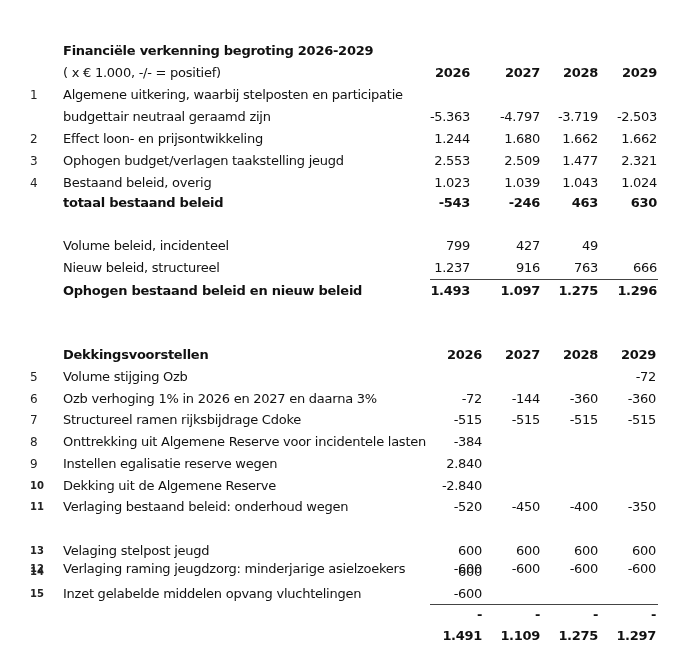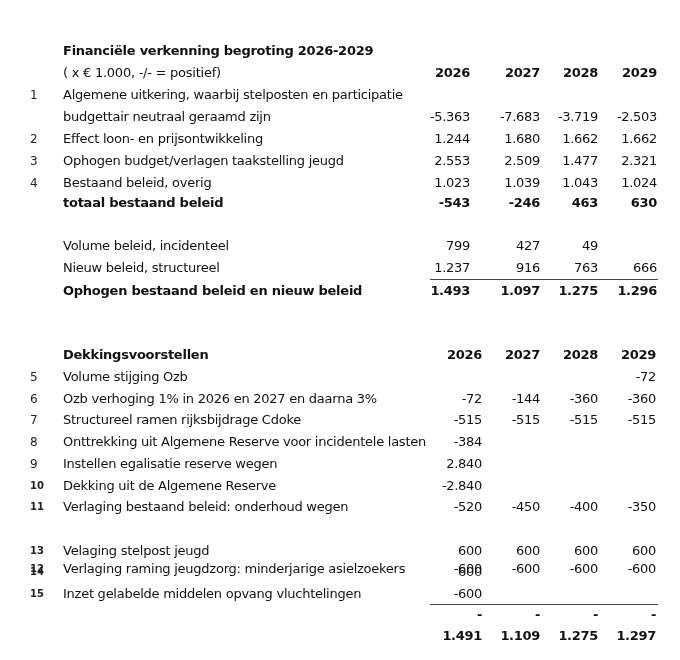--- a/index.html
+++ b/index.html
@@ -36,21 +36,21 @@
     <span class="val c3 bold">2029</span>
   </div>
 
   <div class="row" style="top:84px;">
     <span class="num">1</span>
     <span class="label">Algemene uitkering, waarbij stelposten en participatie</span>
   </div>
   <div class="row" style="top:106px;">
     <span class="label">budgettair neutraal geraamd zijn</span>
     <span class="val c0">-5.363</span>
-    <span class="val c1">-7.683</span>
+    <span class="val c1">-4.797</span>
     <span class="val c2">-3.719</span>
     <span class="val c3">-2.503</span>
   </div>
   <div class="row" style="top:128px;">
     <span class="num">2</span>
     <span class="label">Effect loon- en prijsontwikkeling</span>
     <span class="val c0">1.244</span>
     <span class="val c1">1.680</span>
     <span class="val c2">1.662</span>
     <span class="val c3">1.662</span>

